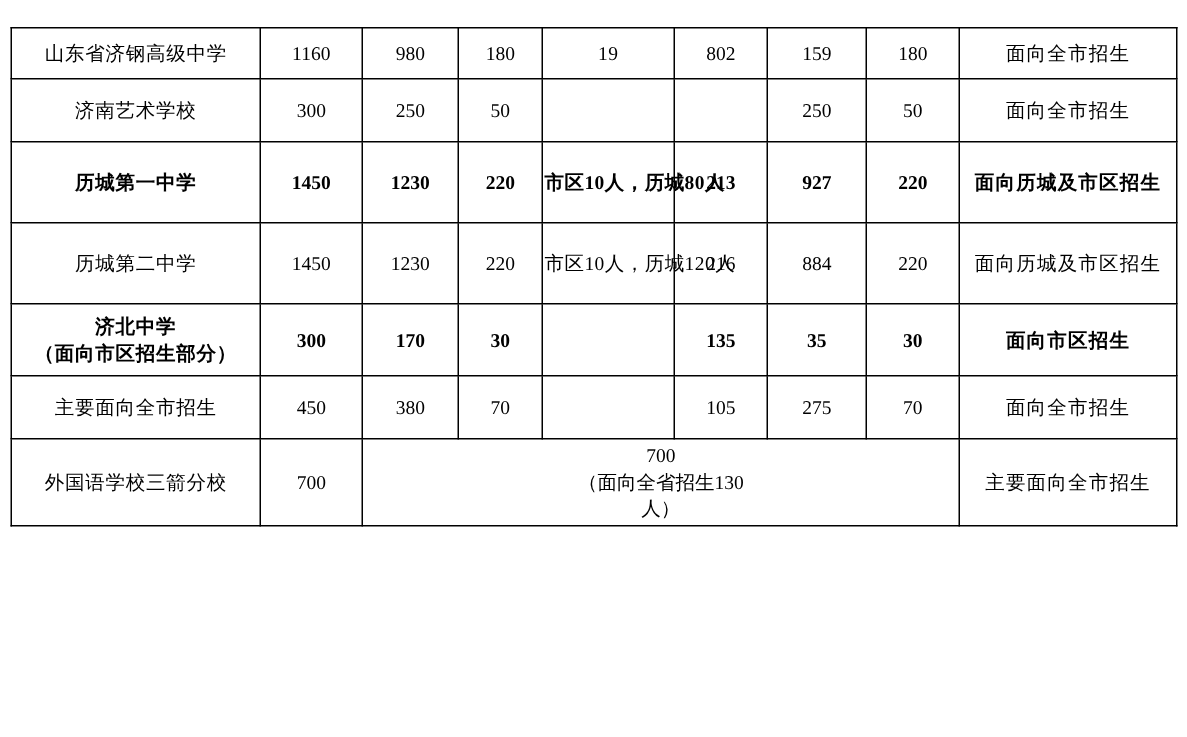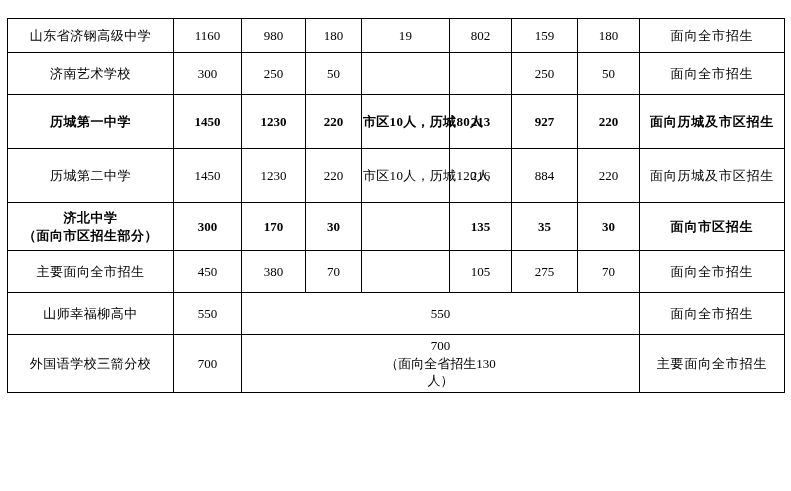--- a/index.html
+++ b/index.html
@@ -169,26 +169,20 @@
         <td class="num">450</td>
         <td class="num">380</td>
         <td class="num">70</td>
         <td class="note"></td>
         <td class="num">105</td>
         <td class="num">275</td>
         <td class="num">70</td>
         <td class="remark">面向全市招生</td>
       </tr>
 
-      <tr style="height:42px;">
-        <td class="name">山师幸福柳高中</td>
-        <td class="num">550</td>
-        <td class="num" colspan="6">550</td>
-        <td class="remark">面向全市招生</td>
-      </tr>
 
       <tr style="height:58px;">
         <td class="name">外国语学校三箭分校</td>
         <td class="num">700</td>
         <td class="num" colspan="6">
           <div>700</div>
           <div>（面向全省招生130</div>
           <div>人）</div>
         </td>
         <td class="remark">主要面向全市招生</td>

